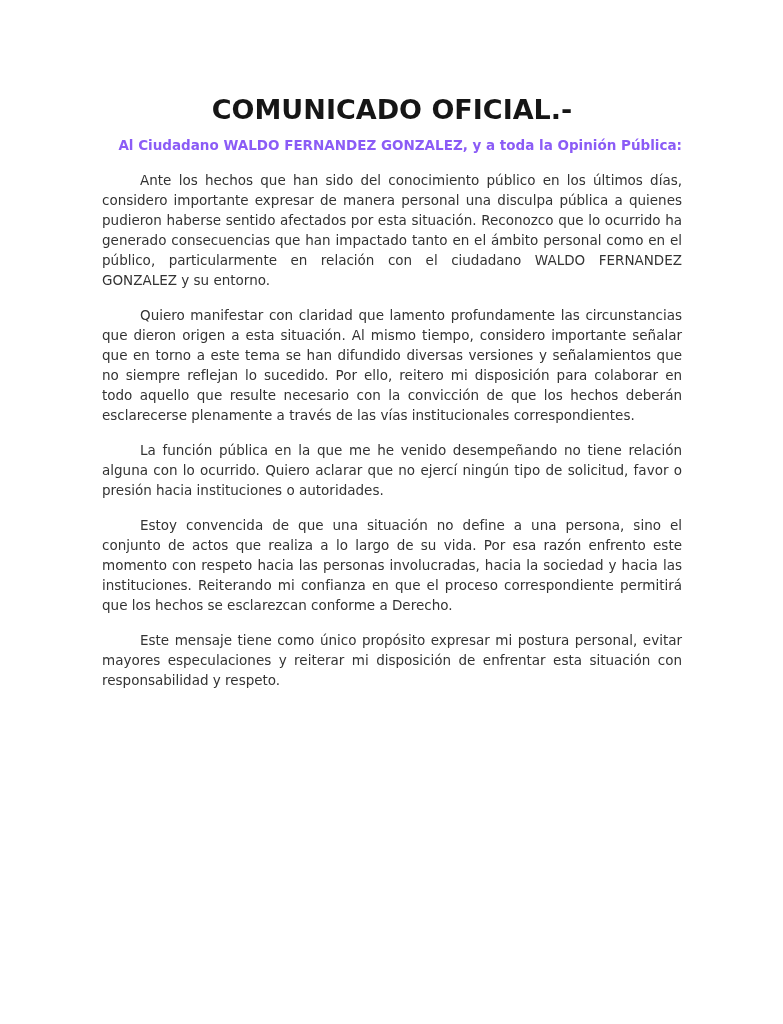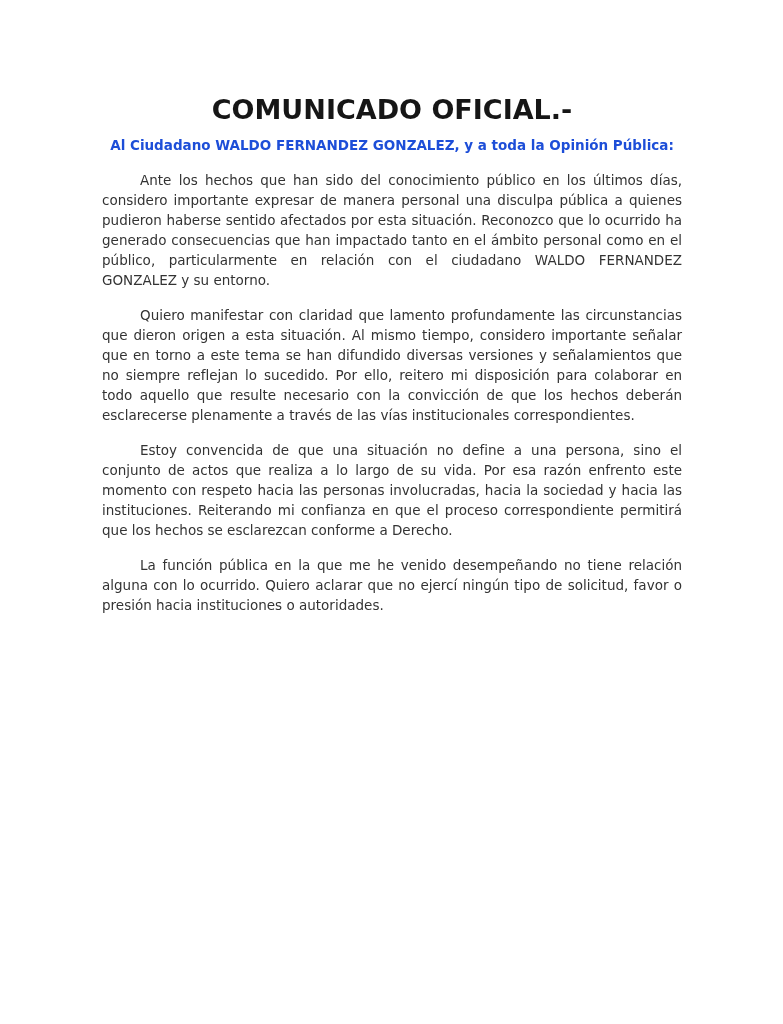--- a/index.html
+++ b/index.html
@@ -25,22 +25,22 @@
     color: #333333;
   }
   .doc-title {
     text-align: center;
     font-weight: bold;
     color: #161616;
     margin: 0 0 15px 0;
   }
   .doc-salutation {
     font-weight: bold;
-    color: #1d4ed8;
-    text-align: center;
+    color: #8b5cf6;
+    text-align: right;
     margin: 0 0 15px 0;
   }
   .doc-paragraph {
     margin: 0 0 15px 0;
     text-align: justify;
     text-indent: 38px;
     color: #333333;
   }
 </style>
 </head>
@@ -49,18 +49,19 @@
 <div class="page">
   <h1 class="doc-title">COMUNICADO OFICIAL.-</h1>
 
   <p class="doc-salutation">Al Ciudadano WALDO FERNANDEZ GONZALEZ, y a toda la Opinión Pública:</p>
 
 
   <p class="doc-paragraph">Ante los hechos que han sido del conocimiento público en los últimos días, considero importante expresar de manera personal una disculpa pública a quienes pudieron haberse sentido afectados por esta situación. Reconozco que lo ocurrido ha generado consecuencias que han impactado tanto en el ámbito personal como en el público, particularmente en relación con el ciudadano WALDO FERNANDEZ GONZALEZ y su entorno.</p>
 
   <p class="doc-paragraph">Quiero manifestar con claridad que lamento profundamente las circunstancias que dieron origen a esta situación. Al mismo tiempo, considero importante señalar que en torno a este tema se han difundido diversas versiones y señalamientos que no siempre reflejan lo sucedido. Por ello, reitero mi disposición para colaborar en todo aquello que resulte necesario con la convicción de que los hechos deberán esclarecerse plenamente a través de las vías institucionales correspondientes.</p>
 
+  <p class="doc-paragraph">La función pública en la que me he venido desempeñando no tiene relación alguna con lo ocurrido. Quiero aclarar que no ejercí ningún tipo de solicitud, favor o presión hacia instituciones o autoridades.</p>
+
   <p class="doc-paragraph">Estoy convencida de que una situación no define a una persona, sino el conjunto de actos que realiza a lo largo de su vida. Por esa razón enfrento este momento con respeto hacia las personas involucradas, hacia la sociedad y hacia las instituciones. Reiterando mi confianza en que el proceso correspondiente permitirá que los hechos se esclarezcan conforme a Derecho.</p>
 
-  <p class="doc-paragraph">La función pública en la que me he venido desempeñando no tiene relación alguna con lo ocurrido. Quiero aclarar que no ejercí ningún tipo de solicitud, favor o presión hacia instituciones o autoridades.</p>
 
-
+  <p class="doc-paragraph">Este mensaje tiene como único propósito expresar mi postura personal, evitar mayores especulaciones y reiterar mi disposición de enfrentar esta situación con responsabilidad y respeto.</p>
 </div>
 
 </body></html>

